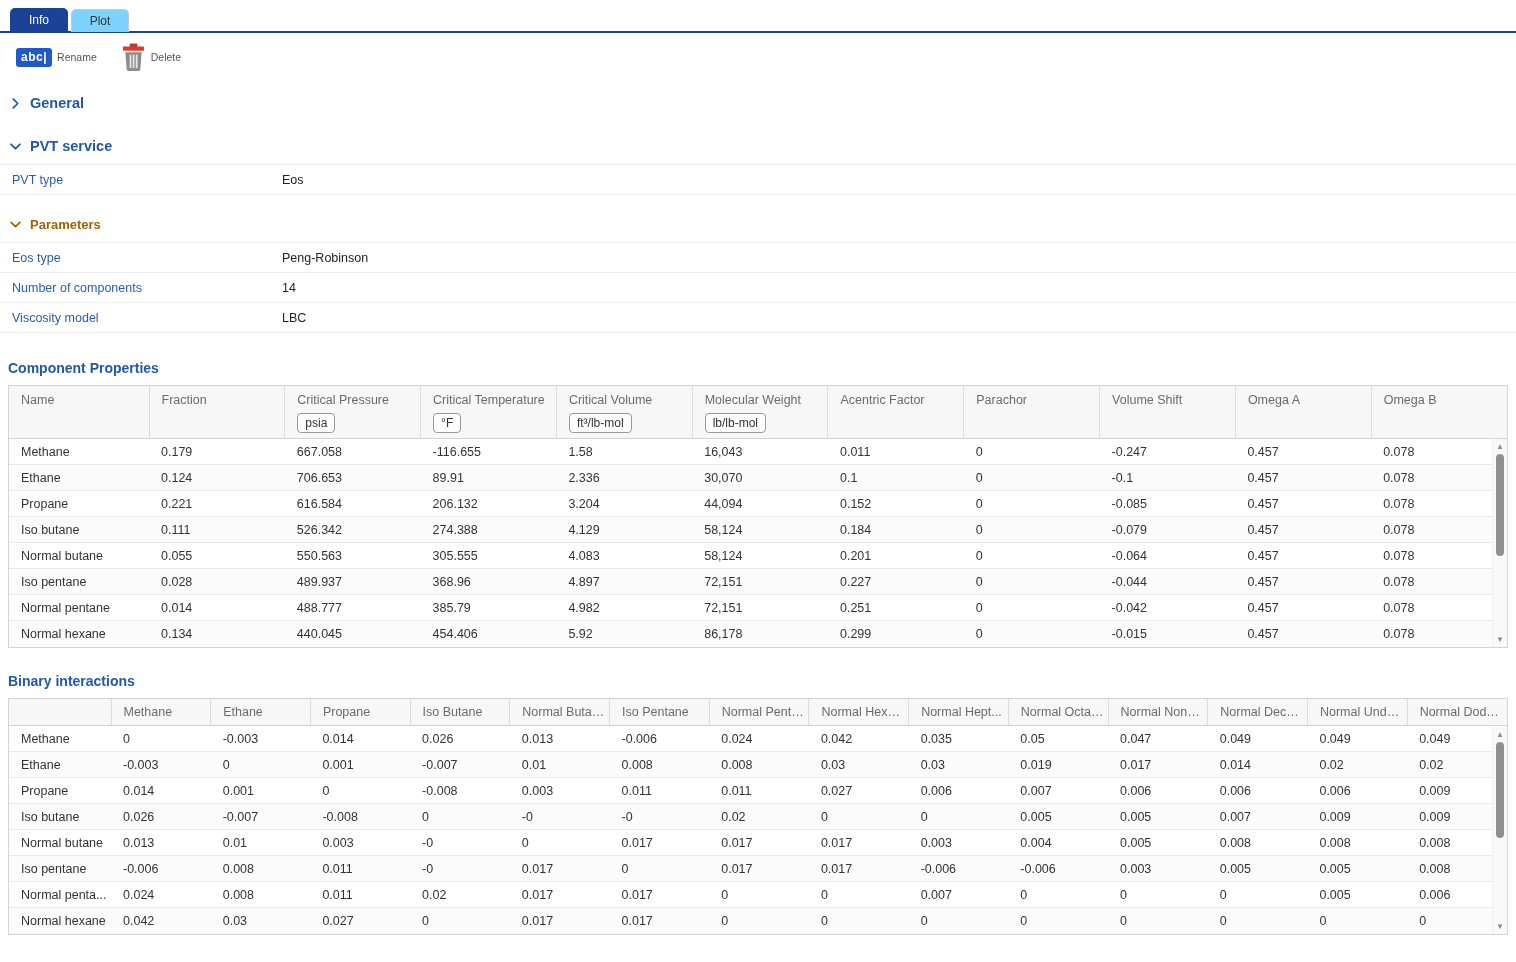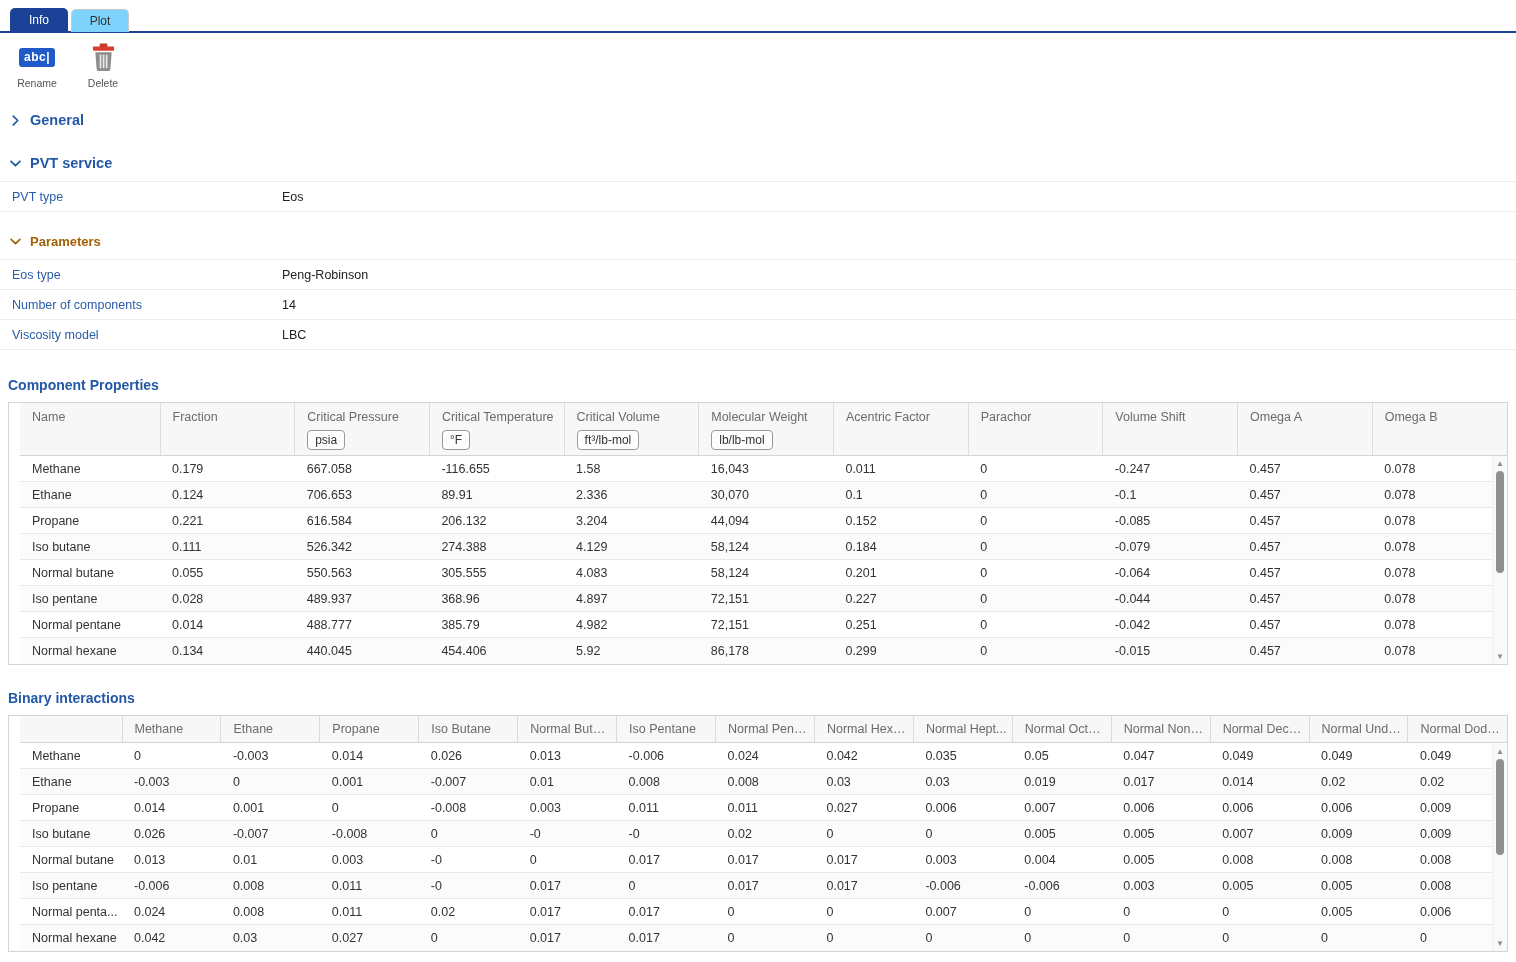--- a/index.html
+++ b/index.html
@@ -16,21 +16,21 @@
   .tab {
     min-width:58px; height:23px; padding:0 14px;
     display:flex; align-items:center; justify-content:center;
     font-size:12px; border-radius:5px 5px 0 0; cursor:pointer; position:relative; top:1px;
   }
   .tab.active { background:#1b4297; color:#fff; top:0; }
   .tab.inactive { background:#7dd3fc; color:#333; border:1px solid #c9c9c9; border-bottom:none; }
 
   
   .toolbar { display:flex; gap:24px; padding:9px 0 4px 16px; }
-  .tool { display:flex; flex-direction:column; align-items:center; gap:5px; min-width:42px; cursor:pointer; }
+  .tool { display:flex; flex-direction:row; align-items:center; gap:5px; min-width:42px; cursor:pointer; }
   .tool-iconbox { height:30px; display:flex; align-items:center; justify-content:center; }
   .abc-icon {
     background:#2059c8; color:#fff; font-weight:bold; font-size:12px;
     padding:2px 5px 3px 5px; border-radius:3px; letter-spacing:0.5px;
   }
   .tool-label { font-size:10.5px; color:#555; }
 
   
   .section-h1 {
     display:flex; align-items:center; gap:9px;
@@ -48,21 +48,21 @@
   .kv-group { margin-top:10px; border-top:1px solid #ededed; }
   .kv-row { display:flex; align-items:center; height:30px; border-bottom:1px solid #ededed; }
   .kv-label { width:282px; padding-left:12px; color:#2a5da8; }
   .kv-value { color:#222; }
 
   
   .tbl-title { color:#2258a5; font-weight:bold; font-size:14px; margin:27px 0 9px 8px; }
   .tbl-title.second { margin-top:25px; }
 
   
-  .grid-wrap { position:relative; margin:0 8px; border:1px solid #d4d4d4; background:#fff;padding-left:11px; }
+  .grid-wrap { position:relative; margin:0 8px; border:1px solid #d4d4d4; background:#fff; }
   table { width:100%; border-collapse:collapse; table-layout:fixed; font-size:12.5px; }
   thead th {
     background:#f7f7f7; color:#6b6b6b; font-weight:400; text-align:left;
     vertical-align:top; padding:7px 4px 5px 12px; border-bottom:1px solid #d4d4d4;
     overflow:hidden; white-space:nowrap; text-overflow:ellipsis;
   }
   thead th + th { border-left:1px solid #dcdcdc; }
   .cp thead th { height:52px; }
   .bi thead th { height:27px; padding-top:6px; }
   .unit-badge {

